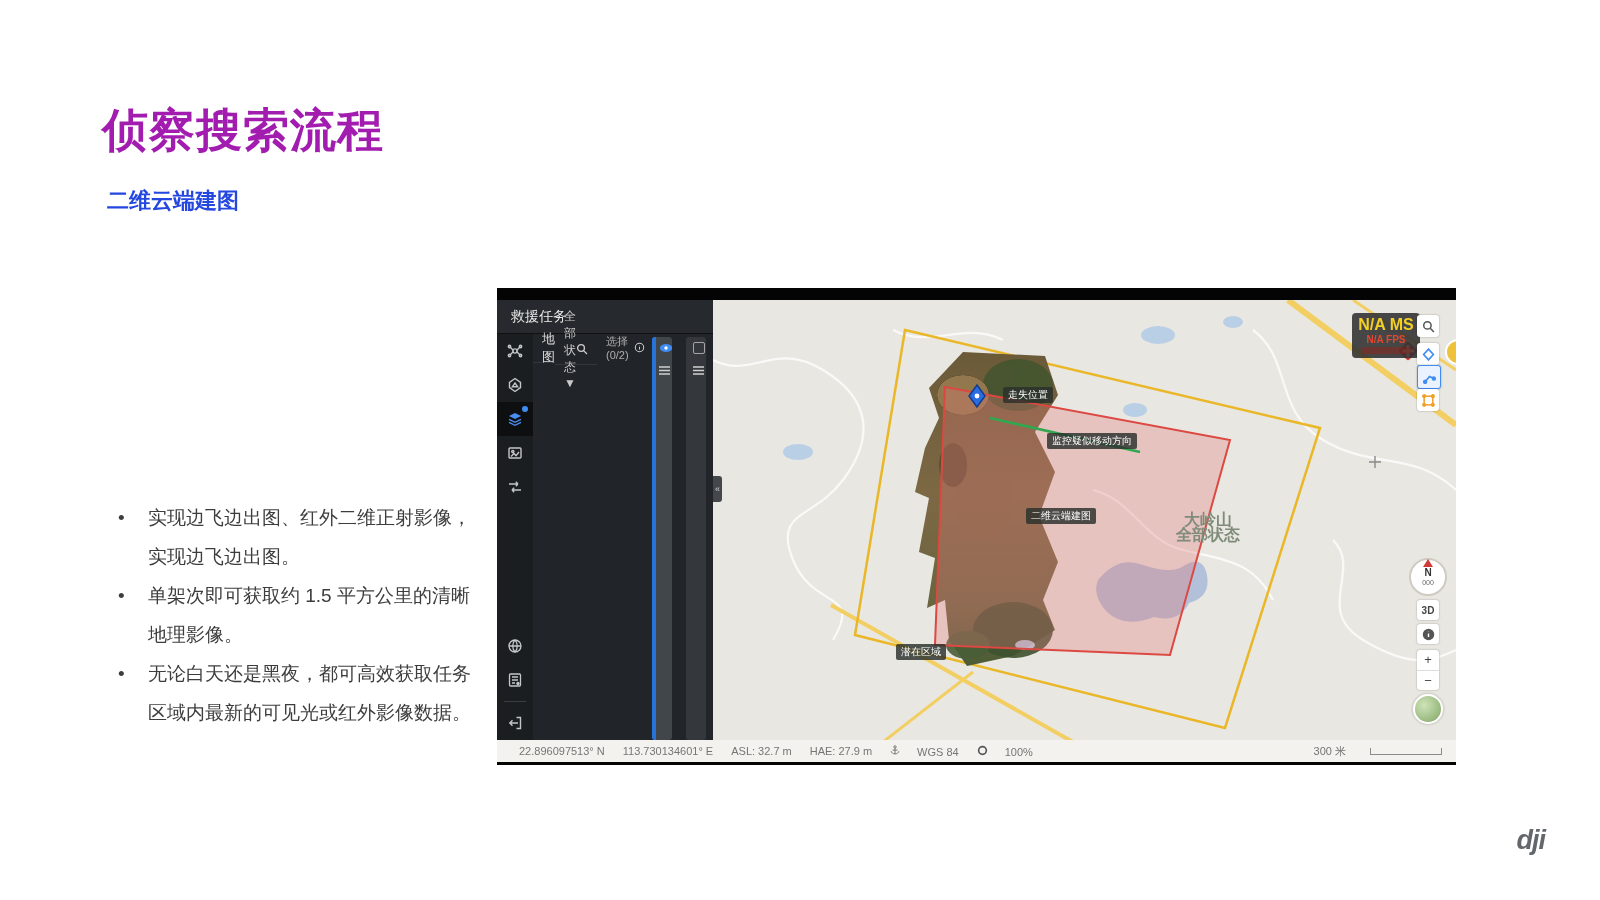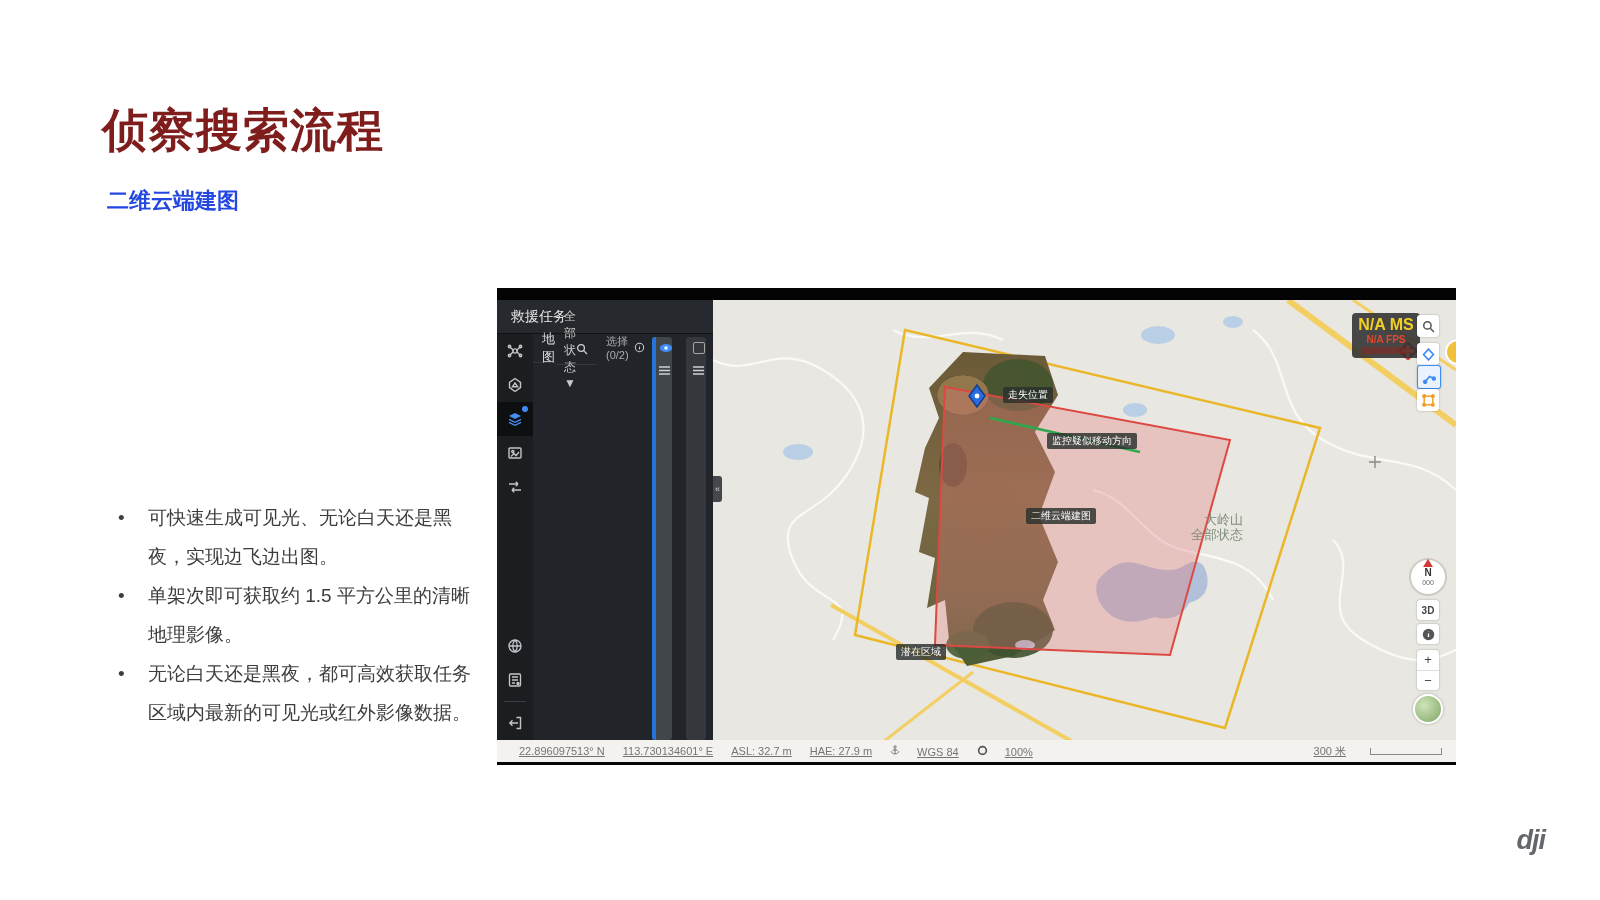--- a/index.html
+++ b/index.html
@@ -1,19 +1,19 @@
 <!DOCTYPE html>
 <html><head>
 <meta charset="utf-8">
 <style>
   html,body{margin:0;padding:0;background:#fff;}
   .slide{position:relative;width:1600px;height:900px;background:#fff;overflow:hidden;
          font-family:"Liberation Sans","DejaVu Sans",sans-serif;}
   
-  .title{position:absolute;left:102px;top:100px;font-size:46px;font-weight:900;color:#7f1d1d;letter-spacing:1px;text-align:center;}
+  .title{position:absolute;left:102px;top:100px;font-size:46px;font-weight:900;color:#a21caf;letter-spacing:1px;text-align:center;}
   .subtitle{position:absolute;left:107px;top:186px;font-size:22px;font-weight:800;color:#2447e0;font-family:Liberation Mono, monospace;}
   .bullets{position:absolute;left:112px;top:498px;width:368px;}
   .bullet{display:flex;font-size:19px;color:#3d3d3d;line-height:39px;}
   .bullet .dot{width:30px;flex:0 0 30px;text-align:left;padding-left:6px;}
   
   .app{position:absolute;left:497px;top:288px;width:959px;height:477px;background:#1d4ed8;}
   .app-top-black{height:12px;background:#040404;}
   .app-main{display:flex;height:440px;}
   .app-bottom-black{height:3px;background:#040404;}
   
@@ -42,62 +42,62 @@
   .card-row2 .grow{flex:1;}
   .checkbox{width:10px;height:10px;border:1.3px solid #a5a5a5;border-radius:2px;flex:0 0 auto;}
   .icon-btn{display:flex;align-items:center;color:#cfcfcf;}
   .collapse-tab{position:absolute;left:0;top:176px;width:9px;height:26px;background:#44484d;color:#cfcfcf;
                 font-size:9px;display:flex;align-items:center;justify-content:center;border-radius:0 3px 3px 0;z-index:30;}
   
   .map{position:relative;flex:1;background:#e9e7e1;overflow:hidden;}
   .map svg.base{position:absolute;left:0;top:0;}
   .map-label{position:absolute;background:rgba(42,48,44,.82);color:#fff;font-size:10px;padding:1px 5px;
              border-radius:2px;white-space:nowrap;z-index:5;}
-  .park-label{position:absolute;color:#7f8c7a;font-size:13px;text-align:right;line-height:15px;z-index:4;}
+  .park-label{position:absolute;color:#7f8c7a;font-size:16px;text-align:center;line-height:15px;z-index:4;font-weight:bold;}
   .hud{position:absolute;left:639px;top:13px;width:58px;background:rgba(48,48,48,.88);border-radius:4px;
        padding:3px 5px;z-index:6;text-align:center;}
   .hud .ms{color:#f2d024;font-size:16px;font-weight:700;}
   .hud .fps{color:#e0492f;font-size:10px;font-weight:700;}
   .hud .smudge{height:7px;margin:2px 4px 1px;background:rgba(150,30,20,.45);border-radius:2px;}
   .tool{position:absolute;left:704px;width:22px;height:22px;background:#fff;border-radius:3px;
         display:flex;align-items:center;justify-content:center;box-shadow:0 0 2px rgba(0,0,0,.35);z-index:6;}
   .tool.sel{border:1.5px solid #3f8cf3;background:#eaf2ff;}
   .compass{position:absolute;left:695px;top:257px;width:40px;height:40px;z-index:6;}
   .btn3d,.btninfo{position:absolute;left:704px;width:22px;height:20px;background:#fff;border-radius:3px;
         display:flex;align-items:center;justify-content:center;font-size:10px;font-weight:700;color:#444;
         box-shadow:0 0 2px rgba(0,0,0,.35);z-index:6;text-align:center;}
   .zoomctl{position:absolute;left:704px;top:350px;width:22px;height:40px;background:#fff;border-radius:3px;
         box-shadow:0 0 2px rgba(0,0,0,.35);z-index:6;display:flex;flex-direction:column;}
   .zoomctl div{flex:1;display:flex;align-items:center;justify-content:center;font-size:13px;color:#444;}
   .zoomctl .zin{border-bottom:1px solid #ddd;}
   .layerthumb{position:absolute;left:700px;top:394px;width:26px;height:26px;border-radius:50%;
         background:radial-gradient(circle at 35% 35%,#cfe3b8,#9fbf86 60%,#7ca06a);border:2px solid #fff;
         box-shadow:0 0 3px rgba(0,0,0,.3);z-index:6;}
   .statusbar{height:22px;background:#f4f2ee;display:flex;align-items:center;font-size:11px;color:#757575;
-             padding:0 14px 0 22px;gap:18px;text-decoration:underline;}
+             padding:0 14px 0 22px;gap:18px;}
   .statusbar .grow{flex:1;}
   .statusbar .witem{display:flex;align-items:flex-end;gap:17px;}
   .scalebar{width:70px;height:6px;border-left:1.5px solid #8a8a8a;border-right:1.5px solid #8a8a8a;
             border-bottom:1.5px solid #8a8a8a;margin-left:6px;}
   
   .dji{position:absolute;right:55px;bottom:44px;font-size:27px;font-weight:900;font-style:italic;
        color:#63676c;letter-spacing:-1px;}
 </style>
 </head>
 <body>
 
 <div class="slide">
 
   <div class="title">侦察搜索流程</div>
   <div class="subtitle">二维云端建图</div>
 
   <div class="bullets">
     <div class="bullet">
       <span class="dot">•</span>
-      <span>可快速生成可见光、无论白天还是黑夜，实现边飞边出图。</span>
+      <span>实现边飞边出图、红外二维正射影像，实现边飞边出图。</span>
     </div>
     <div class="bullet">
       <span class="dot">•</span>
       <span>单架次即可获取约 1.5 平方公里的清晰地理影像。</span>
     </div>
     <div class="bullet">
       <span class="dot">•</span>
       <span>无论白天还是黑夜，都可高效获取任务区域内最新的可见光或红外影像数据。</span>
     </div>
   </div>

